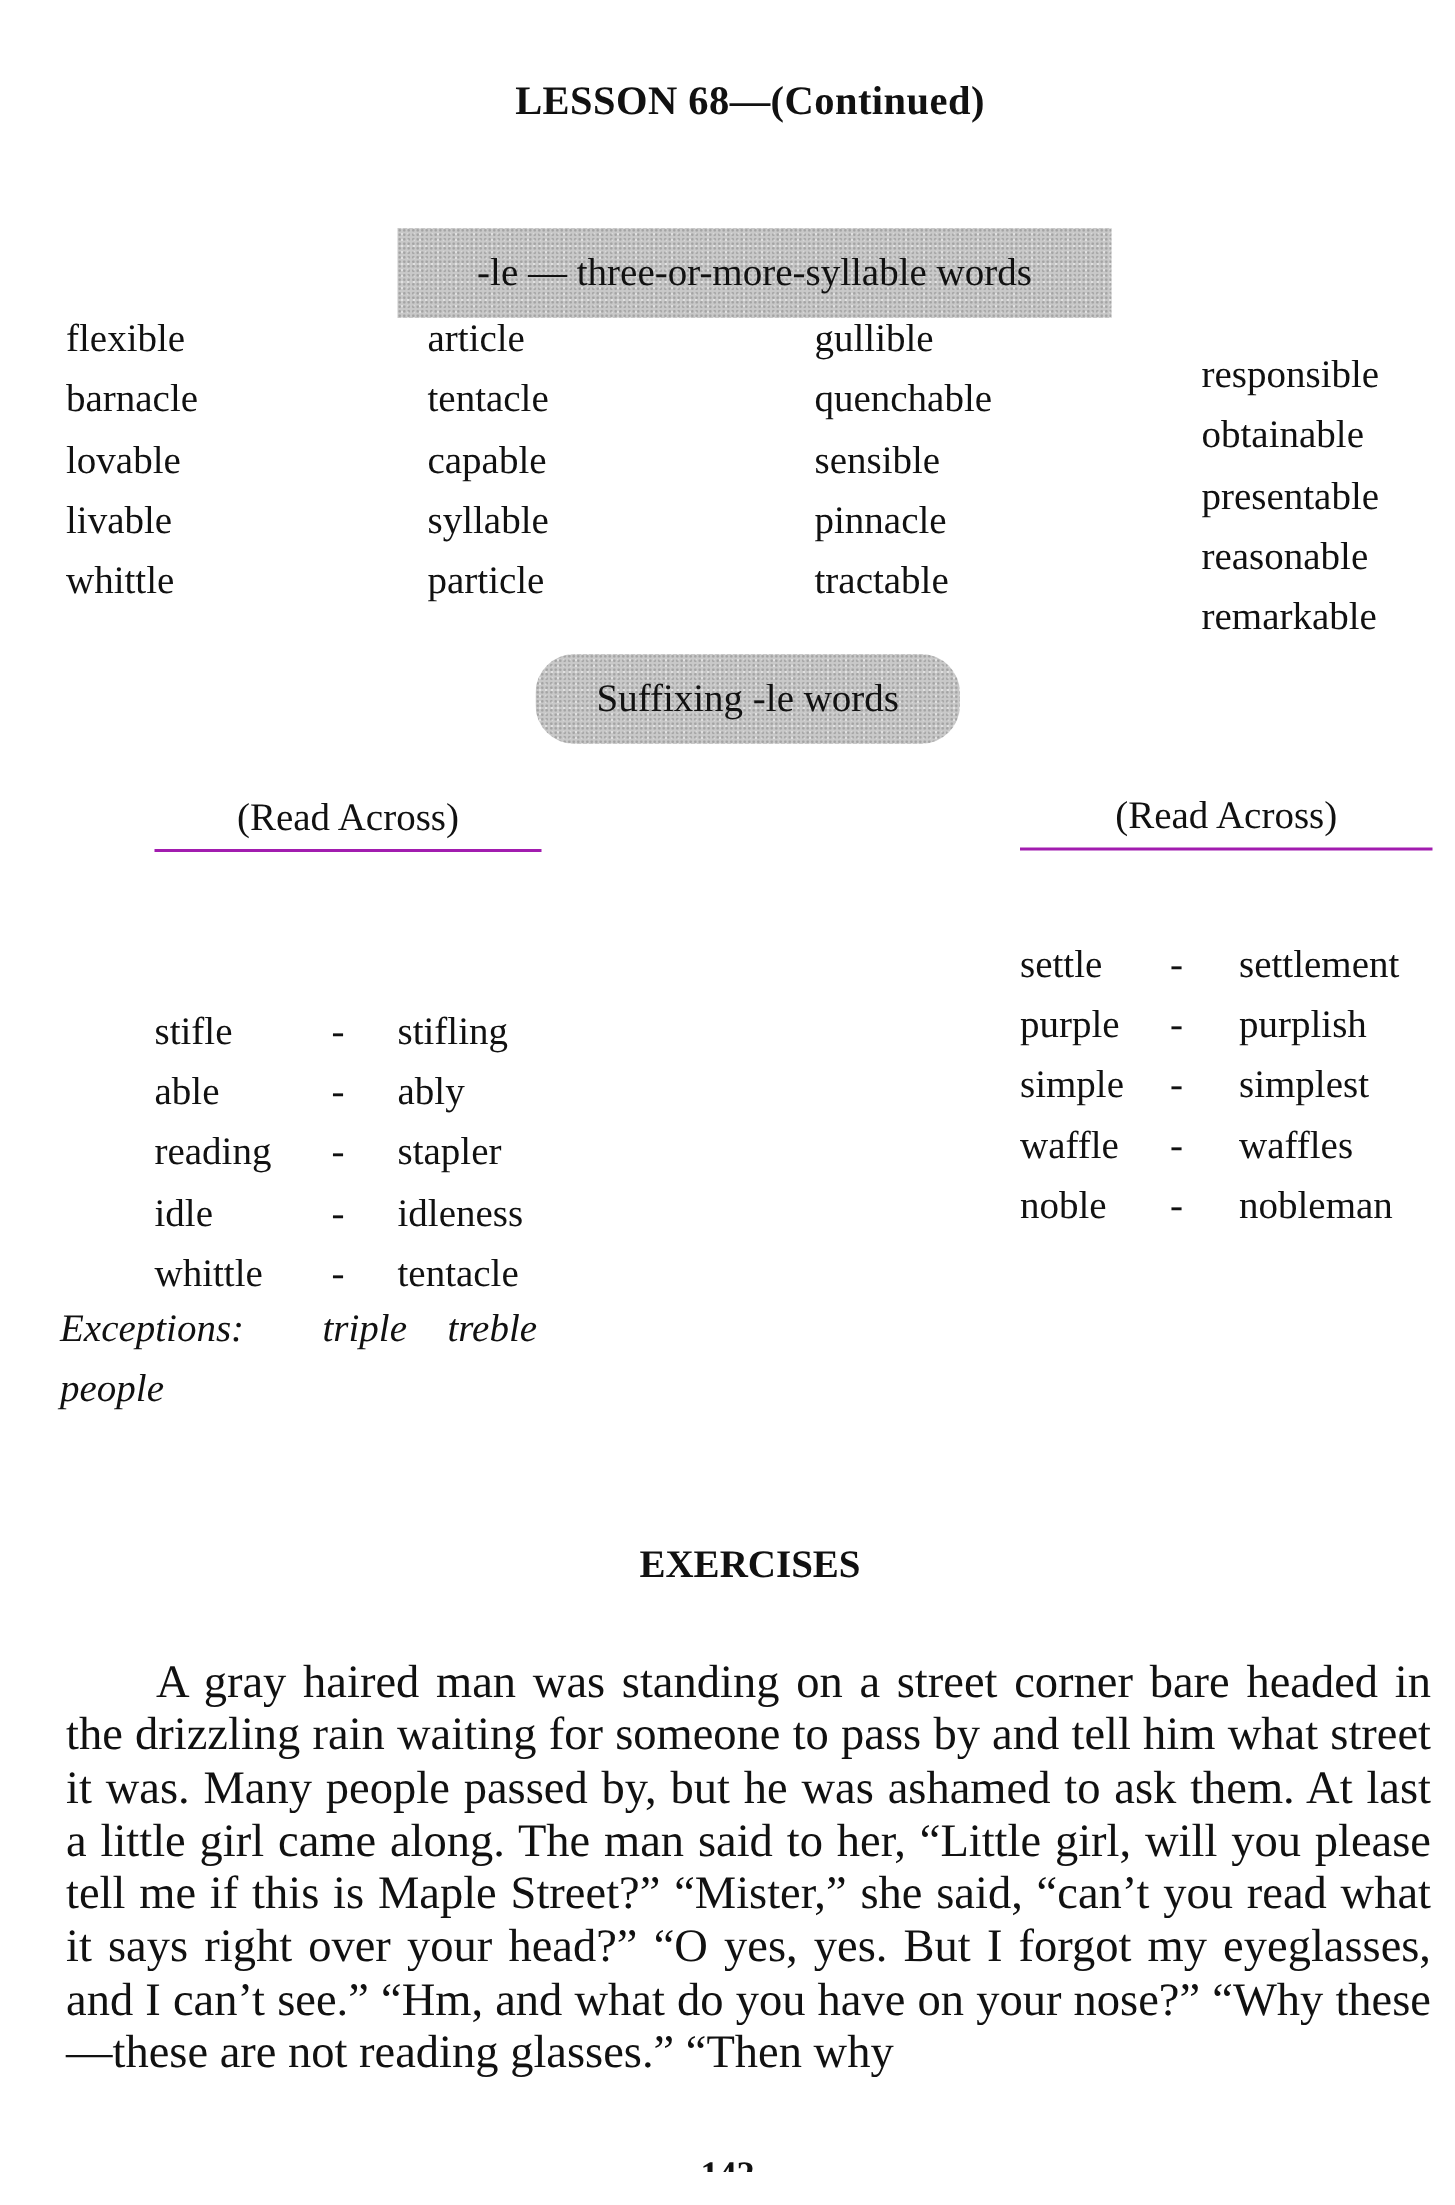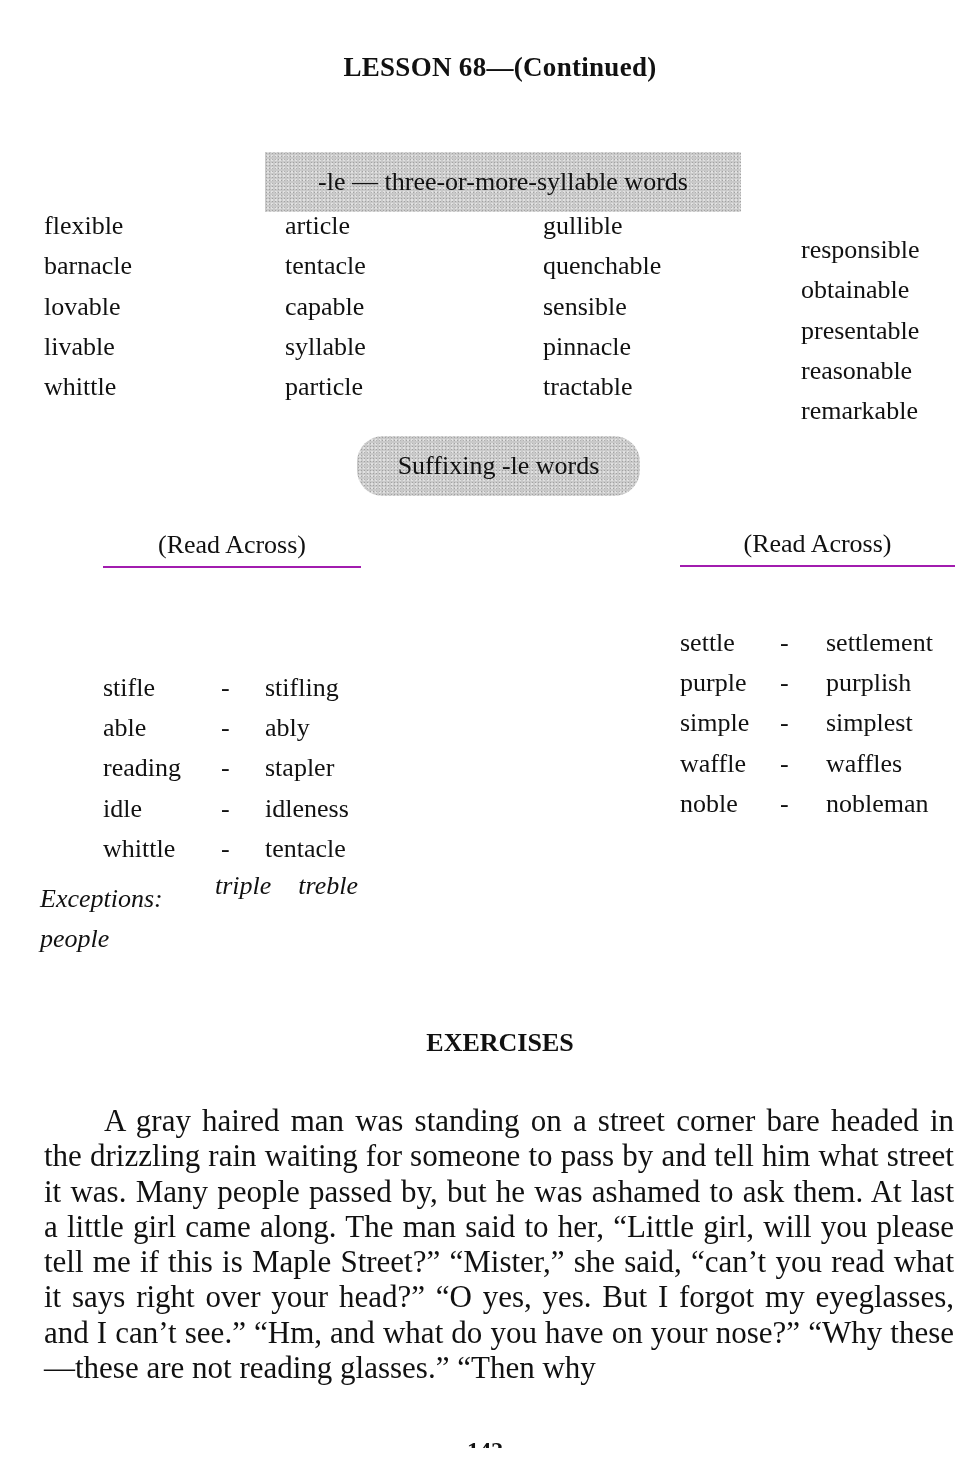--- a/index.html
+++ b/index.html
@@ -74,21 +74,21 @@
     .pair-right .dash { width: 46px; }
 
     .notes {
       top: 866px;
       left: 40px;
       font-size: 26px;
       line-height: 40px;
       font-style: italic;
     }
     .notes .row { display: flex; white-space: nowrap; }
-    .notes .label1 { width: 175px; margin-top: 13px; }
+    .notes .label1 { width: 175px; }
     .notes .label2 { width: 187px; }
     .notes .w { margin-right: 27px; }
 
     .exercises-title {
       top: 1028px;
       left: 0;
       width: 1000px;
       text-align: center;
       font-weight: bold;
       font-size: 26px;

